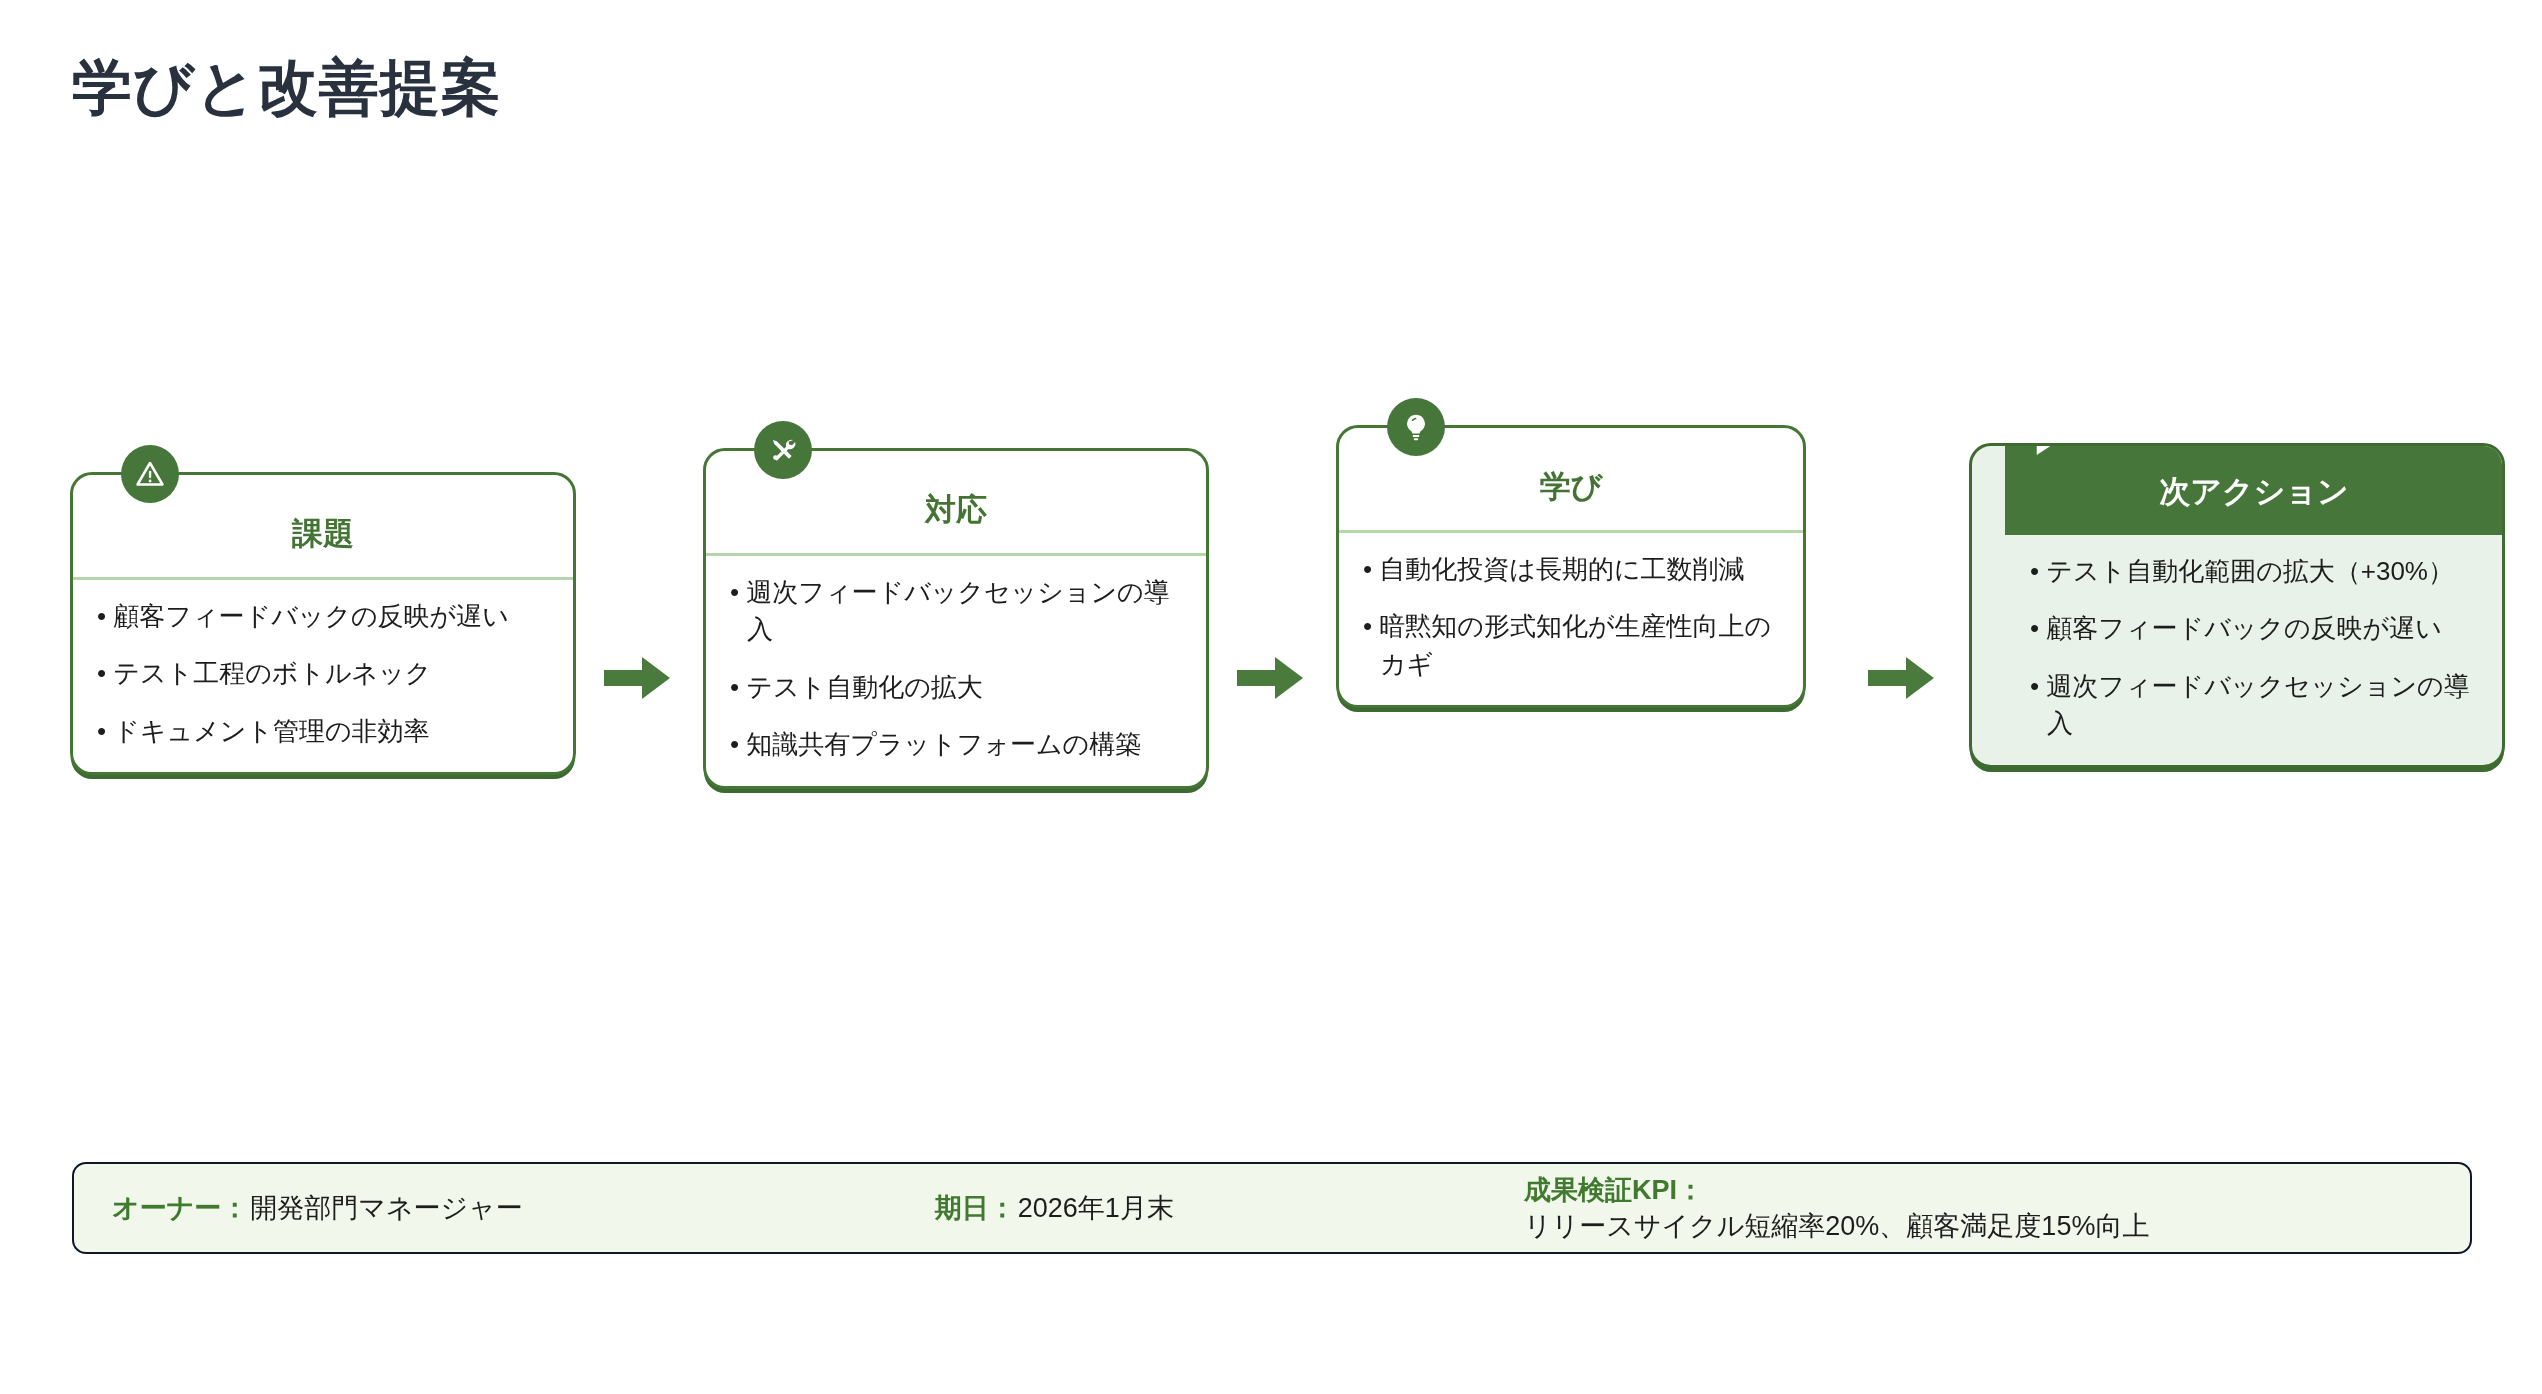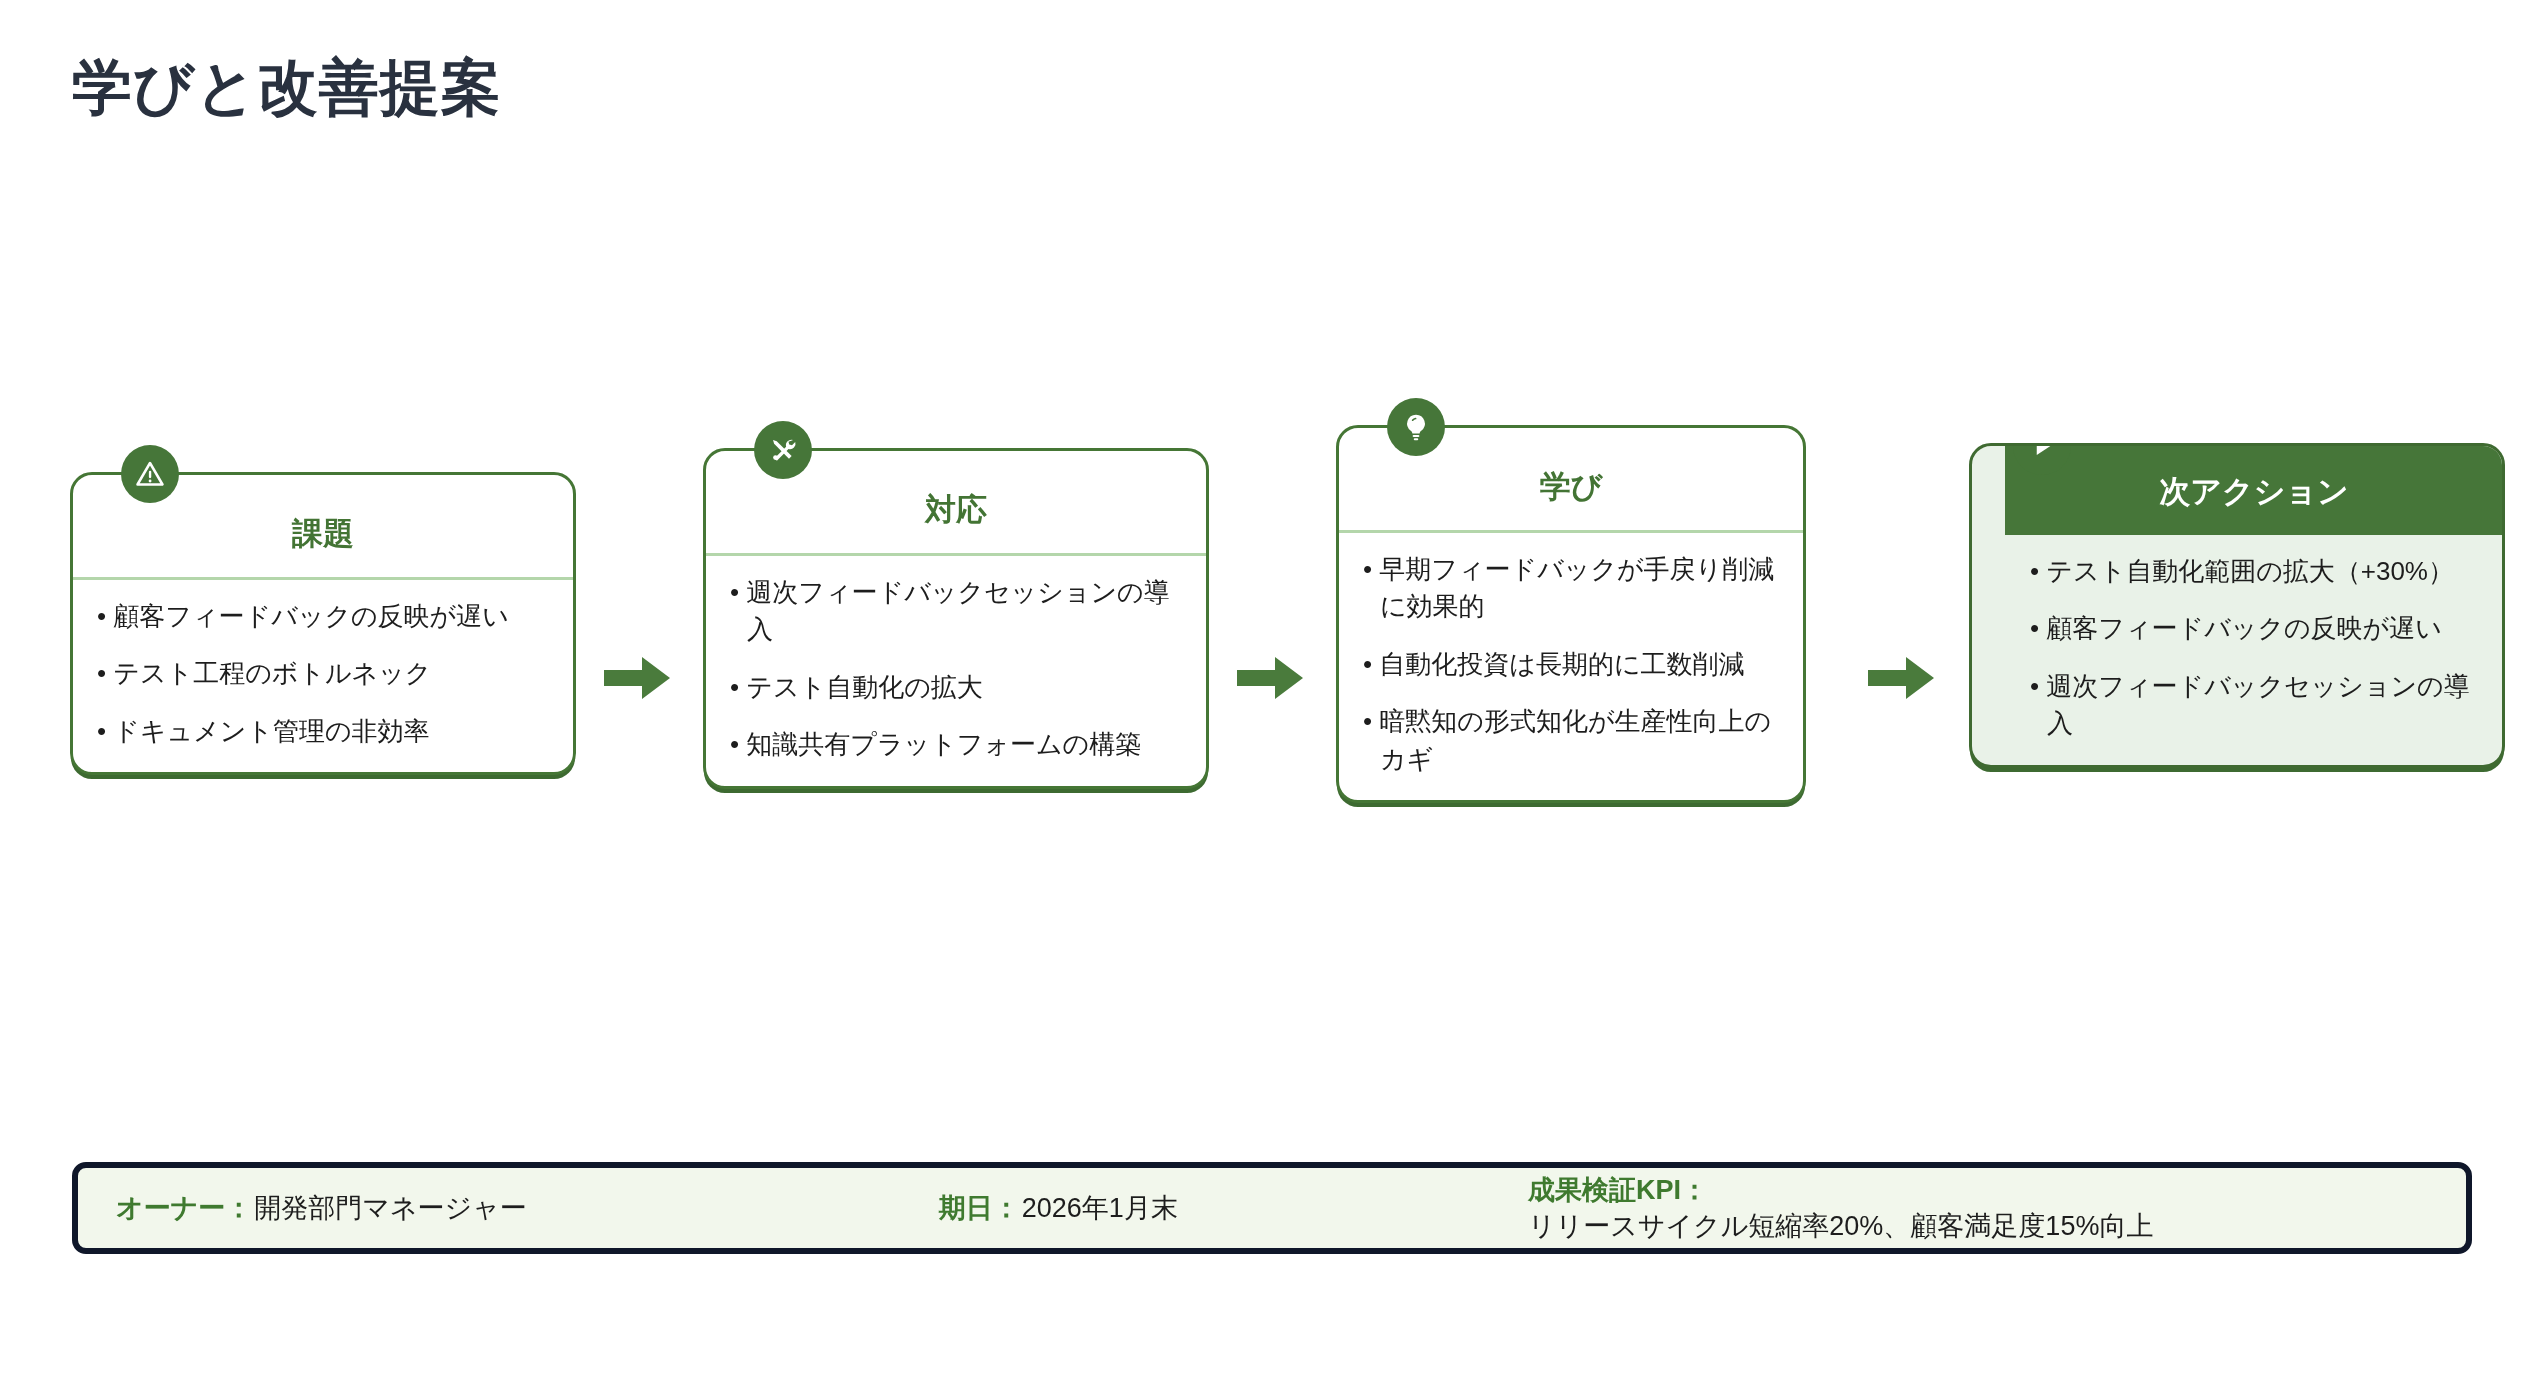--- a/index.html
+++ b/index.html
@@ -110,21 +110,21 @@
 
   
   #footer-bar {
     position: absolute;
     left: 72px;
     top: 1162px;
     width: 2400px;
     height: 92px;
     box-sizing: border-box;
     background: #f2f7ec;
-    border: 6px solid #0f172a;
+    border: 2px solid #0f172a;
     border-radius: 14px;
     display: flex;
     align-items: center;
   }
   .foot-item {
     font-size: 27px;
     color: #1d1d1d;
     white-space: nowrap;
     display: flex;
     align-items: baseline;
@@ -193,21 +193,20 @@
     <div class="badge">
       <svg width="30" height="30" viewBox="0 0 24 24" aria-hidden="true">
         <path d="M12 2.2 a7.1 7.1 0 0 0-4.2 12.8 c0.8 0.6 1.2 1.3 1.3 2.2 l5.8 0 c0.1-0.9 0.5-1.6 1.3-2.2 A7.1 7.1 0 0 0 12 2.2 Z" fill="#ffffff"></path>
         <rect x="9.3" y="18.3" width="5.4" height="1.7" rx="0.85" fill="#ffffff"></rect>
         <rect x="10.2" y="20.9" width="3.6" height="1.6" rx="0.8" fill="#ffffff"></rect>
         <path d="M9.3 6.6 a3.6 3.6 0 0 1 2.4-1.4" fill="none" stroke="#467639" stroke-width="1.3" stroke-linecap="round"></path>
       </svg>
     </div>
     <div class="card-head">学び</div>
     <div class="card-body">
-      <span class="bullet">早期フィードバックが手戻り削減に効果的</span>
       <span class="bullet">自動化投資は長期的に工数削減</span>
       <span class="bullet">暗黙知の形式知化が生産性向上のカギ</span>
     </div>
   </div>
 
   <div class="arrow" style="left:1868px; top:255px;">
     <svg width="66" height="46" viewBox="0 0 66 46" aria-hidden="true">
       <path d="M0 15 L38 15 L38 2 L66 23 L38 44 L38 31 L0 31 Z" fill="#4a7b3c"></path>
     </svg>
   </div>

